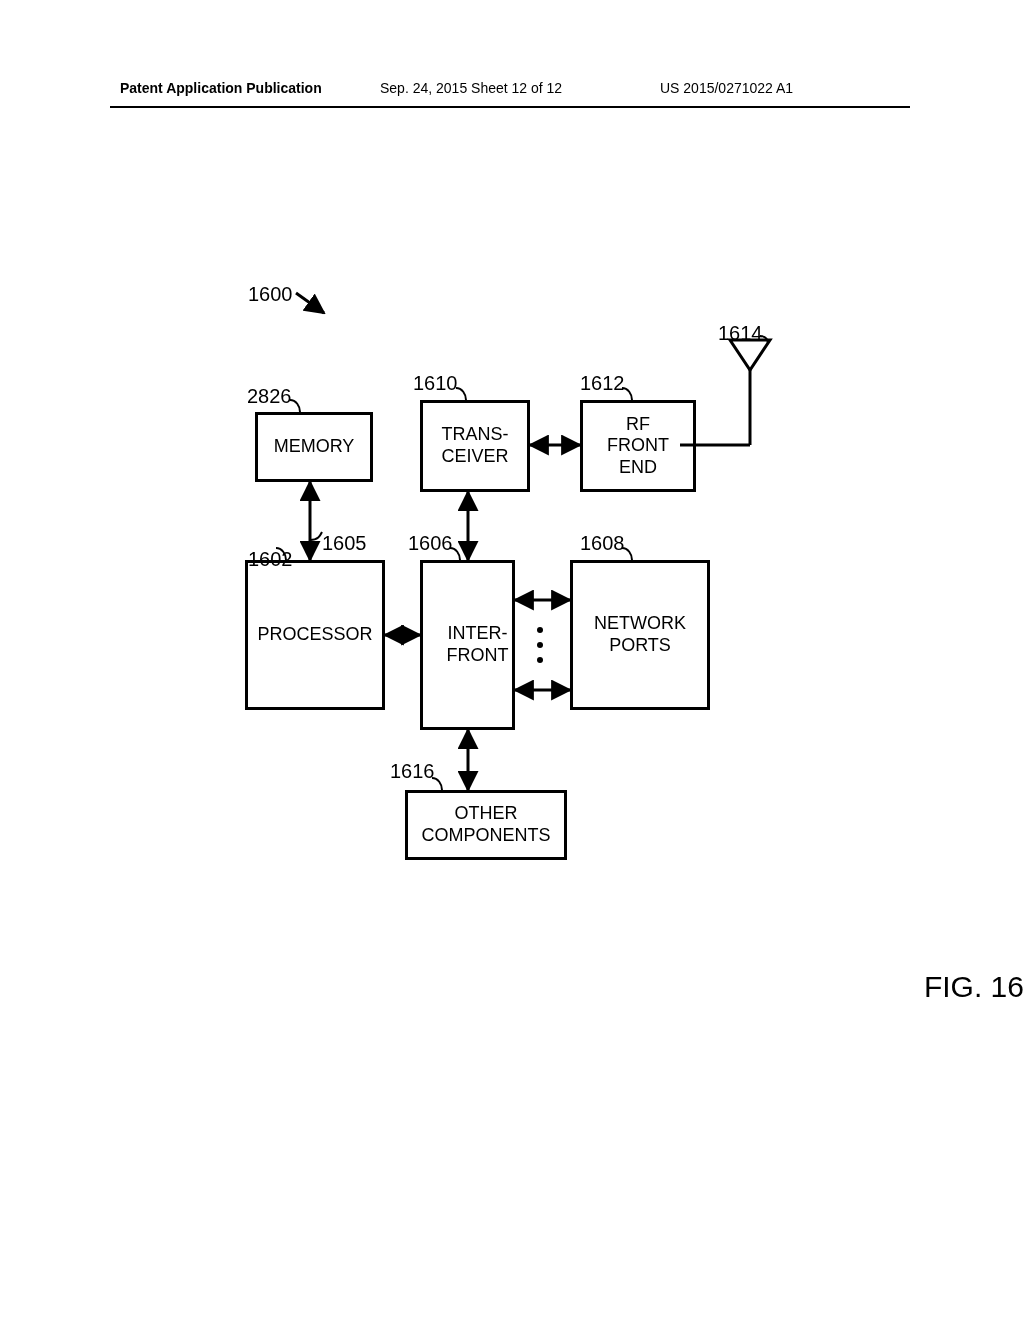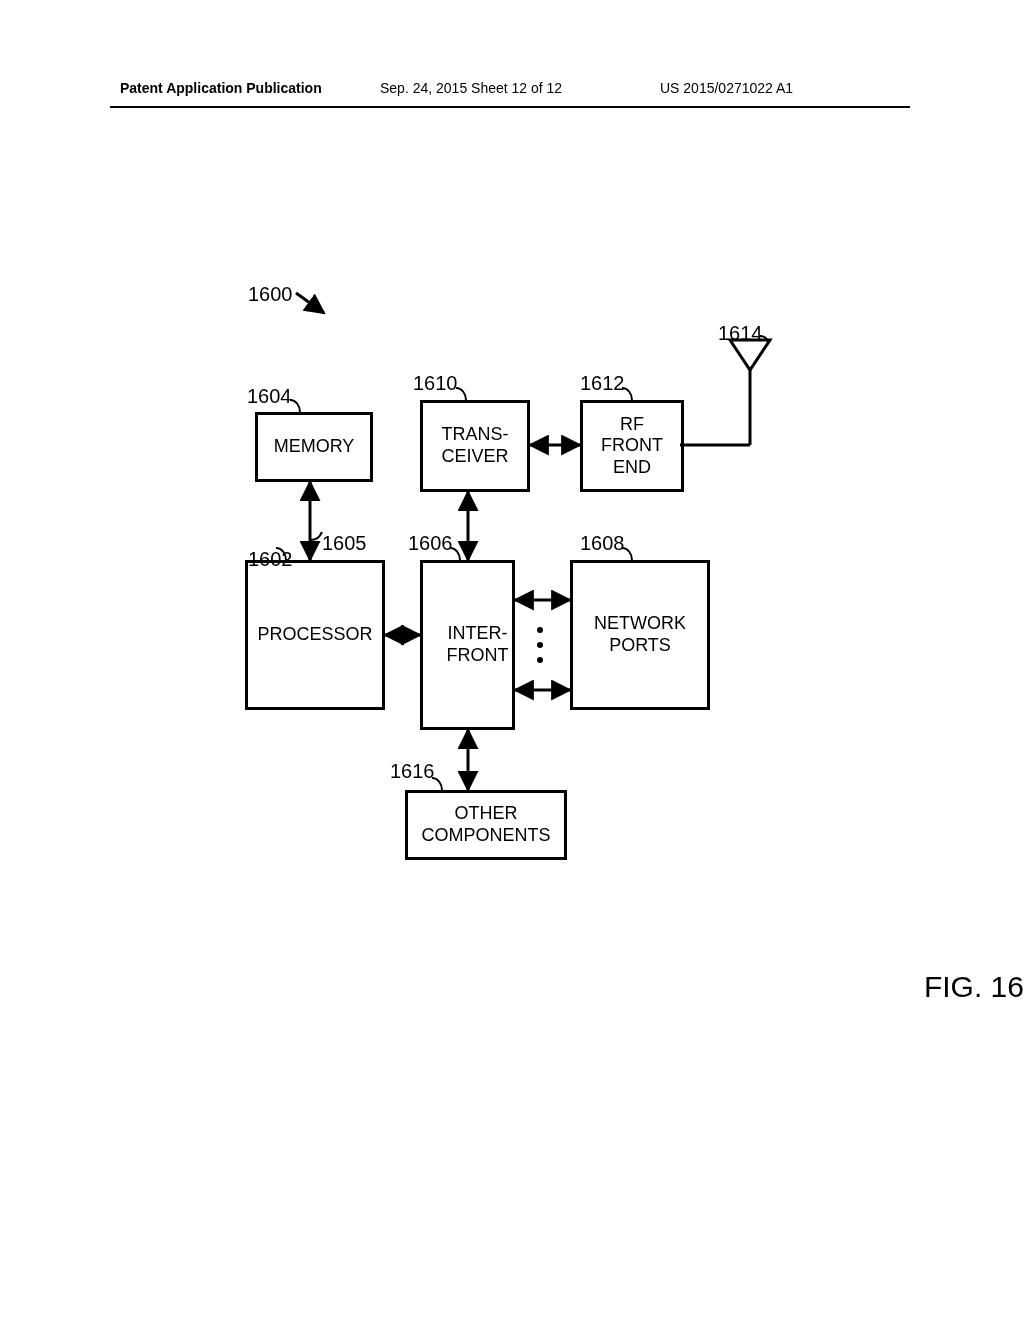--- a/index.html
+++ b/index.html
@@ -93,42 +93,42 @@
   <div class="rule"></div>
 
   <div class="box" style="left:255px; top:412px; width:118px; height:70px;">
     <span>MEMORY</span>
   </div>
 
   <div class="box" style="left:420px; top:400px; width:110px; height:92px;">
     <span><span>TRANS-</span><br><span>CEIVER</span></span>
   </div>
 
-  <div class="box" style="left:580px; top:400px; width:104px; height:92px;">
+  <div class="box" style="left:580px; top:400px; width:116px; height:92px;">
     <span><span>RF</span><br><span>FRONT</span><br><span>END</span></span>
   </div>
 
   <div class="box" style="left:245px; top:560px; width:140px; height:150px;">
     <span>PROCESSOR</span>
   </div>
 
   <div class="box" style="left:420px; top:560px; width:95px; height:170px;padding-left:20px;">
     <span><span>INTER-</span><br><span>FRONT</span></span>
   </div>
 
   <div class="box" style="left:570px; top:560px; width:140px; height:150px;">
     <span><span>NETWORK</span><br><span>PORTS</span></span>
   </div>
 
   <div class="box" style="left:405px; top:790px; width:162px; height:70px;">
     <span><span>OTHER</span><br><span>COMPONENTS</span></span>
   </div>
 
   <div class="ref" style="left:248px; top:283px;">1600</div>
-  <div class="ref" style="left:247px; top:385px;">1604</div>
+  <div class="ref" style="left:247px; top:385px;">2826</div>
   <div class="ref" style="left:413px; top:372px;">1610</div>
   <div class="ref" style="left:580px; top:372px;">1612</div>
   <div class="ref" style="left:718px; top:322px;">1614</div>
   <div class="ref" style="left:248px; top:532px;margin-top:16px;">1602</div>
   <div class="ref" style="left:322px; top:532px;">1605</div>
   <div class="ref" style="left:408px; top:532px;">1606</div>
   <div class="ref" style="left:580px; top:532px;">1608</div>
   <div class="ref" style="left:390px; top:760px;">1616</div>
 
   <div class="figcap">FIG. 16</div>

